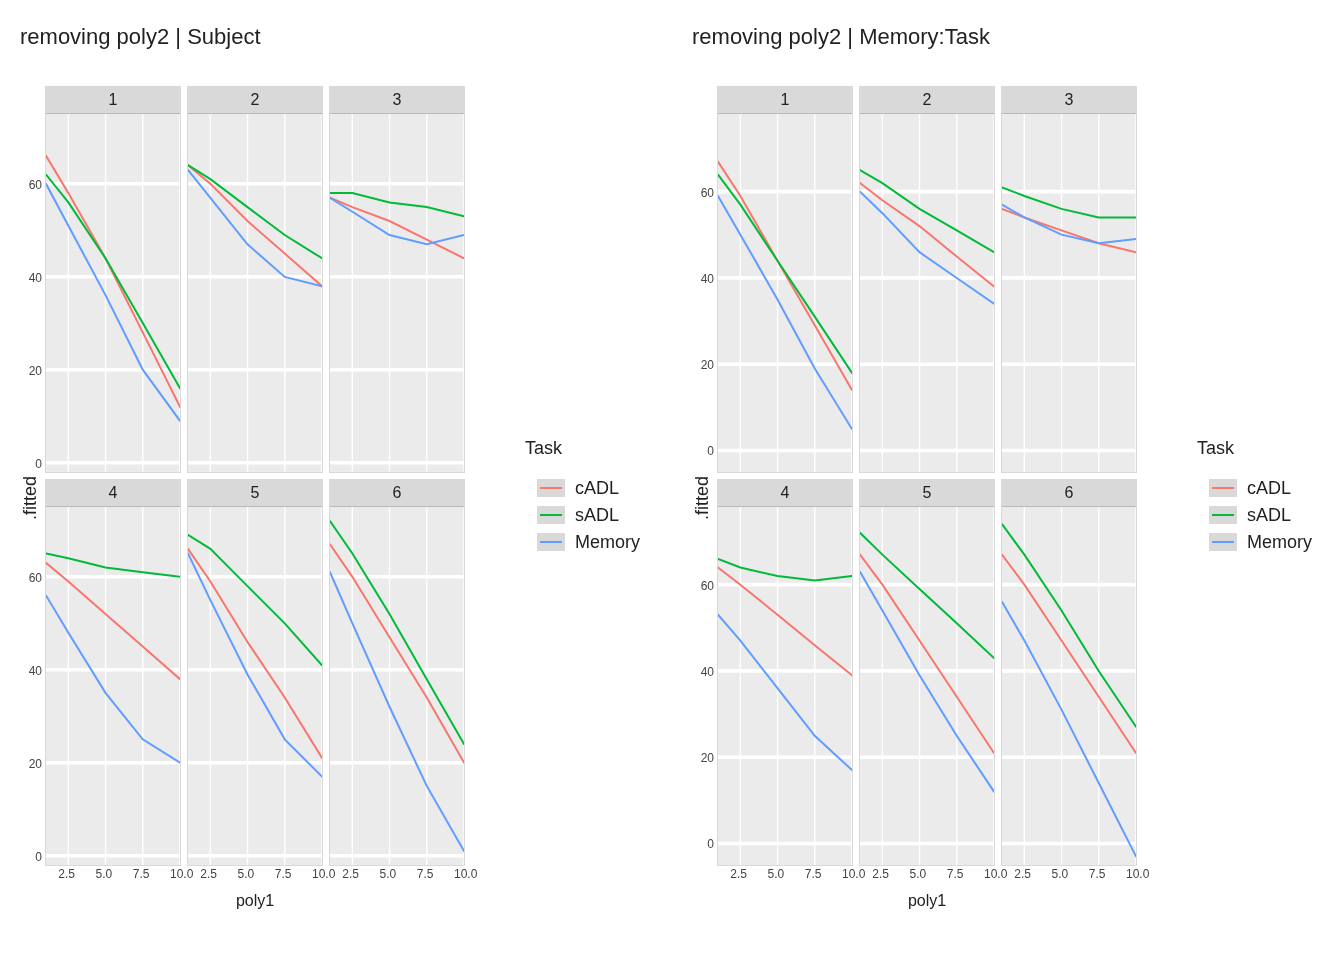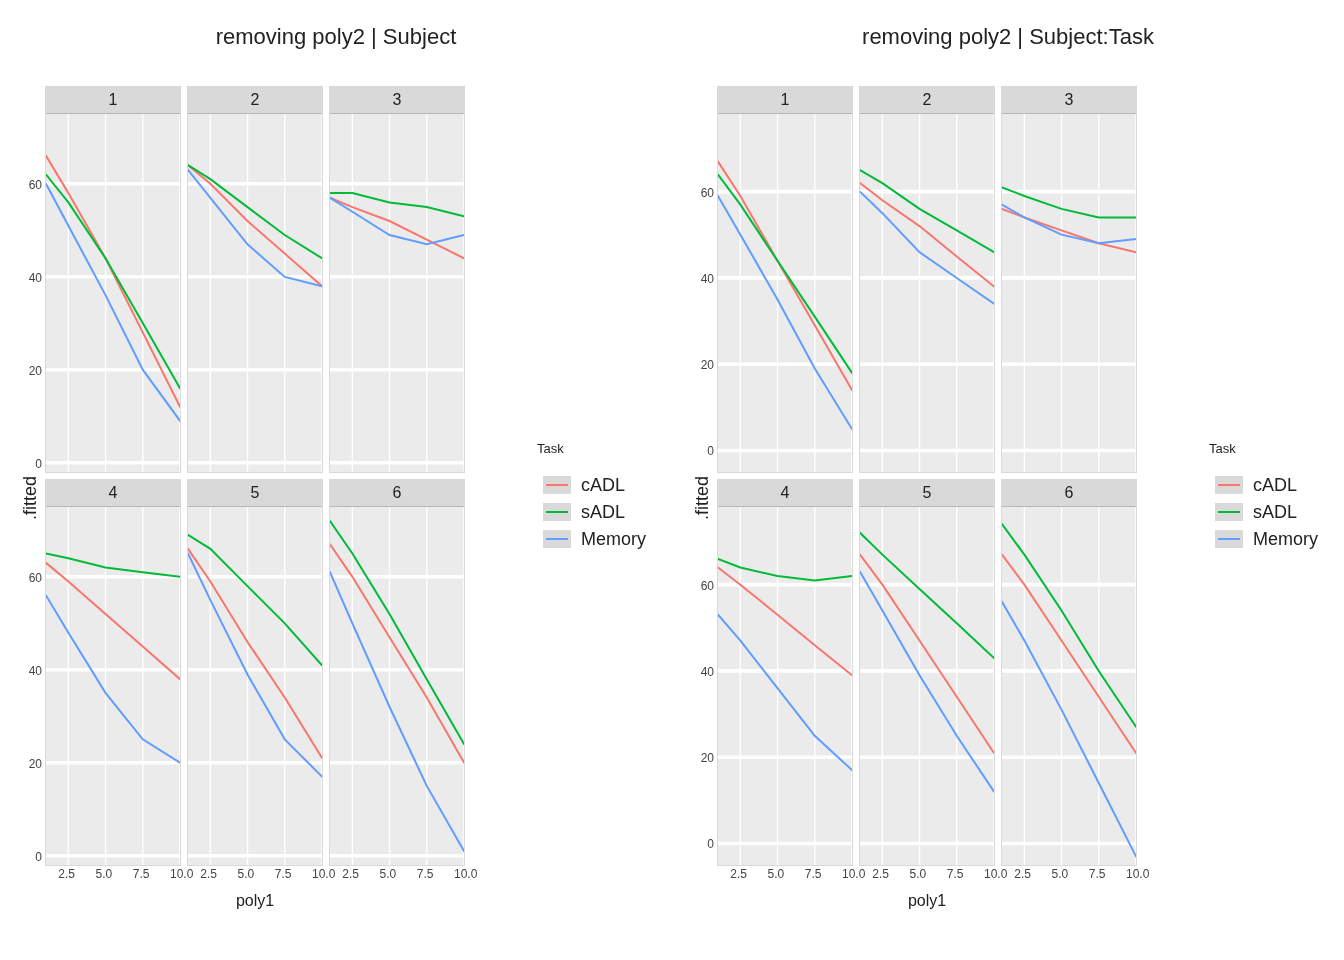--- a/index.html
+++ b/index.html
@@ -18,21 +18,20 @@
   .panel-group {
     display: flex;
     flex-direction: column;
     align-items: center;
     flex: 0 0 632px;
   }
   .panel-title {
     font-size: 22px;
     margin: 4px 0 6px 0;
     font-weight: 400;
-    text-align: center;
     width: 100%;
   }
   .panel-body {
     display: flex;
     align-items: center;
     width: 100%;
     flex: 1;
   }
   .ylabel {
     writing-mode: vertical-rl;
@@ -83,27 +82,27 @@
     text-align: center;
     font-size: 16px;
     margin-top: 4px;
     width: 420px;
   }
   .legend {
     margin-left: 16px;
     font-size: 18px;
   }
   .legend-title {
-    font-size: 13px;
+    font-size: 18px;
     margin-bottom: 19px;
   }
   .legend-item {
     display: flex;
     align-items: center;
-    margin: 6px 6px;
+    margin: 6px 12px;
   }
   .legend-swatch {
     width: 28px;
     height: 18px;
     background: #d9d9d9;
     margin-right: 10px;
     position: relative;
   }
   .legend-swatch::after {
     content: "";
@@ -272,21 +271,21 @@
             <span>sADL</span>
           </div>
           <div class="legend-item">
             <span class="legend-swatch" style="--c: #619cff;"></span>
             <span>Memory</span>
           </div>
         </div>
       </div>
     </div>
     <div class="panel-group">
-      <div class="panel-title">removing poly2 | Subject:Task</div>
+      <div class="panel-title">removing poly2 | Memory:Task</div>
       <div class="panel-body">
         <div class="ylabel">.fitted</div>
         <div class="facet-area">
           <div class="facet-grid">
             <div class="facet">
               <div class="strip">1</div>
               <div class="plot">
                 <svg viewBox="0 0 100 100" preserveAspectRatio="none">
                   <line x1="0" x2="100" y1="93.97590361445783" y2="93.97590361445783" stroke="#ffffff" stroke-width="1"></line>
                   <line x1="0" x2="100" y1="69.87951807228916" y2="69.87951807228916" stroke="#ffffff" stroke-width="1"></line>

